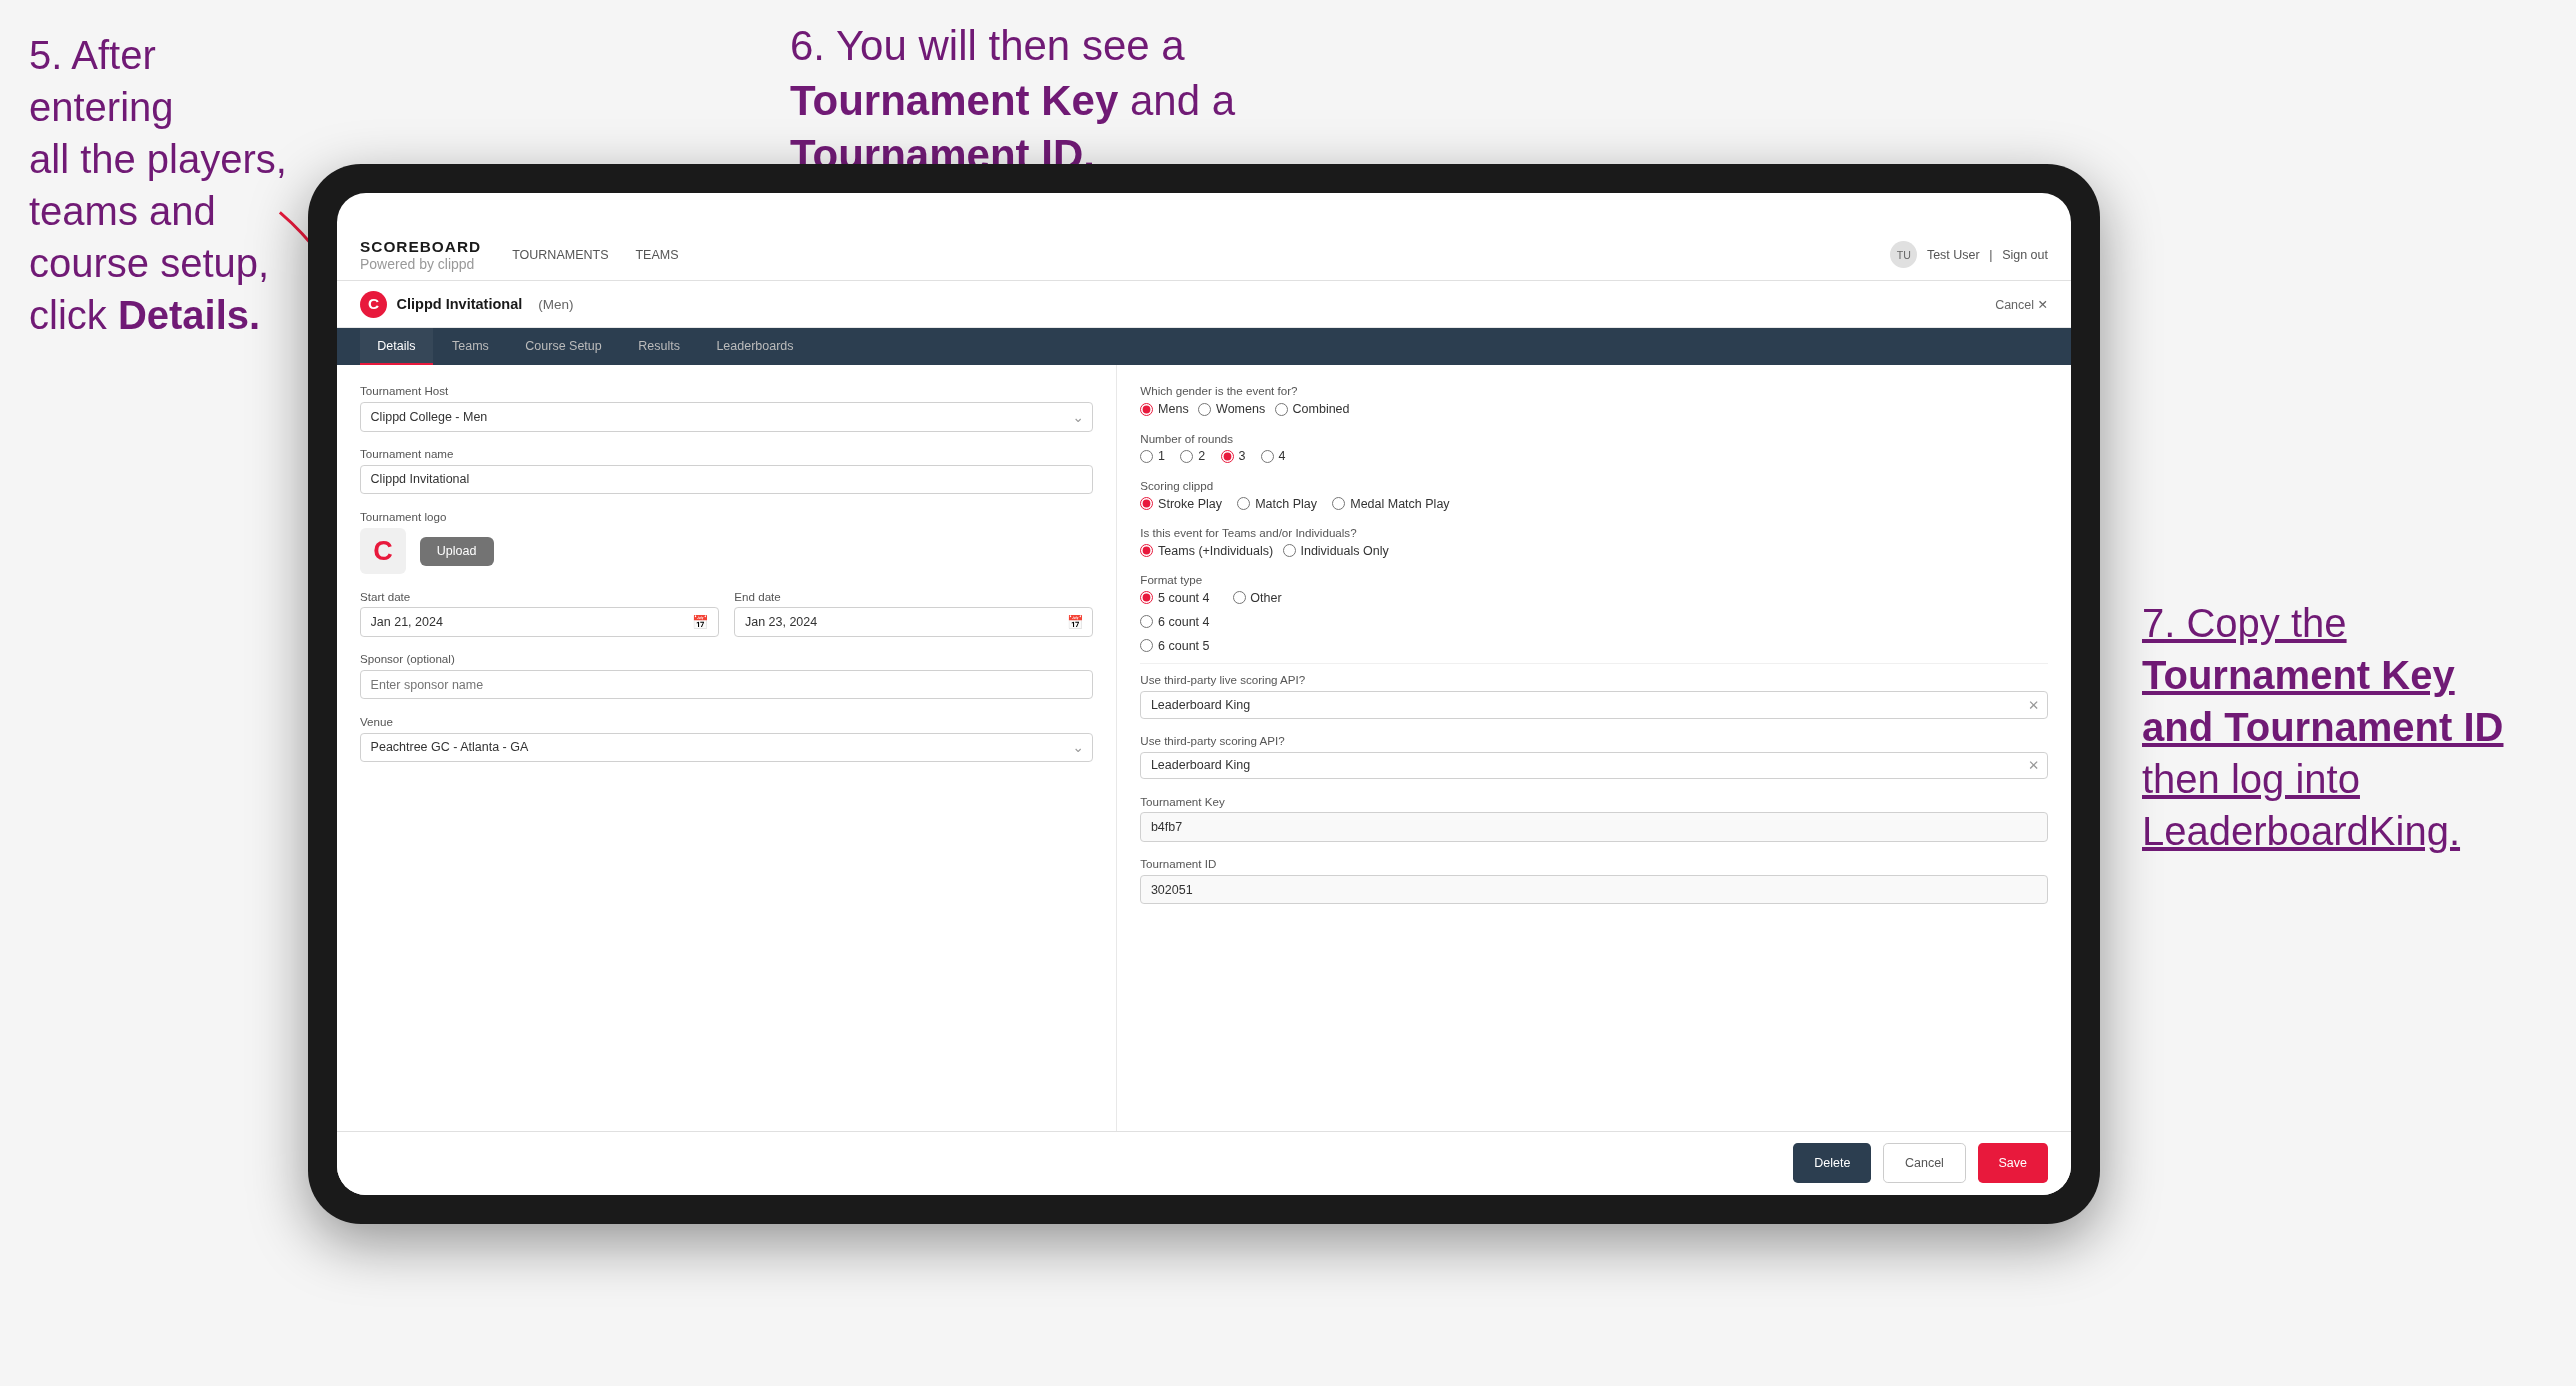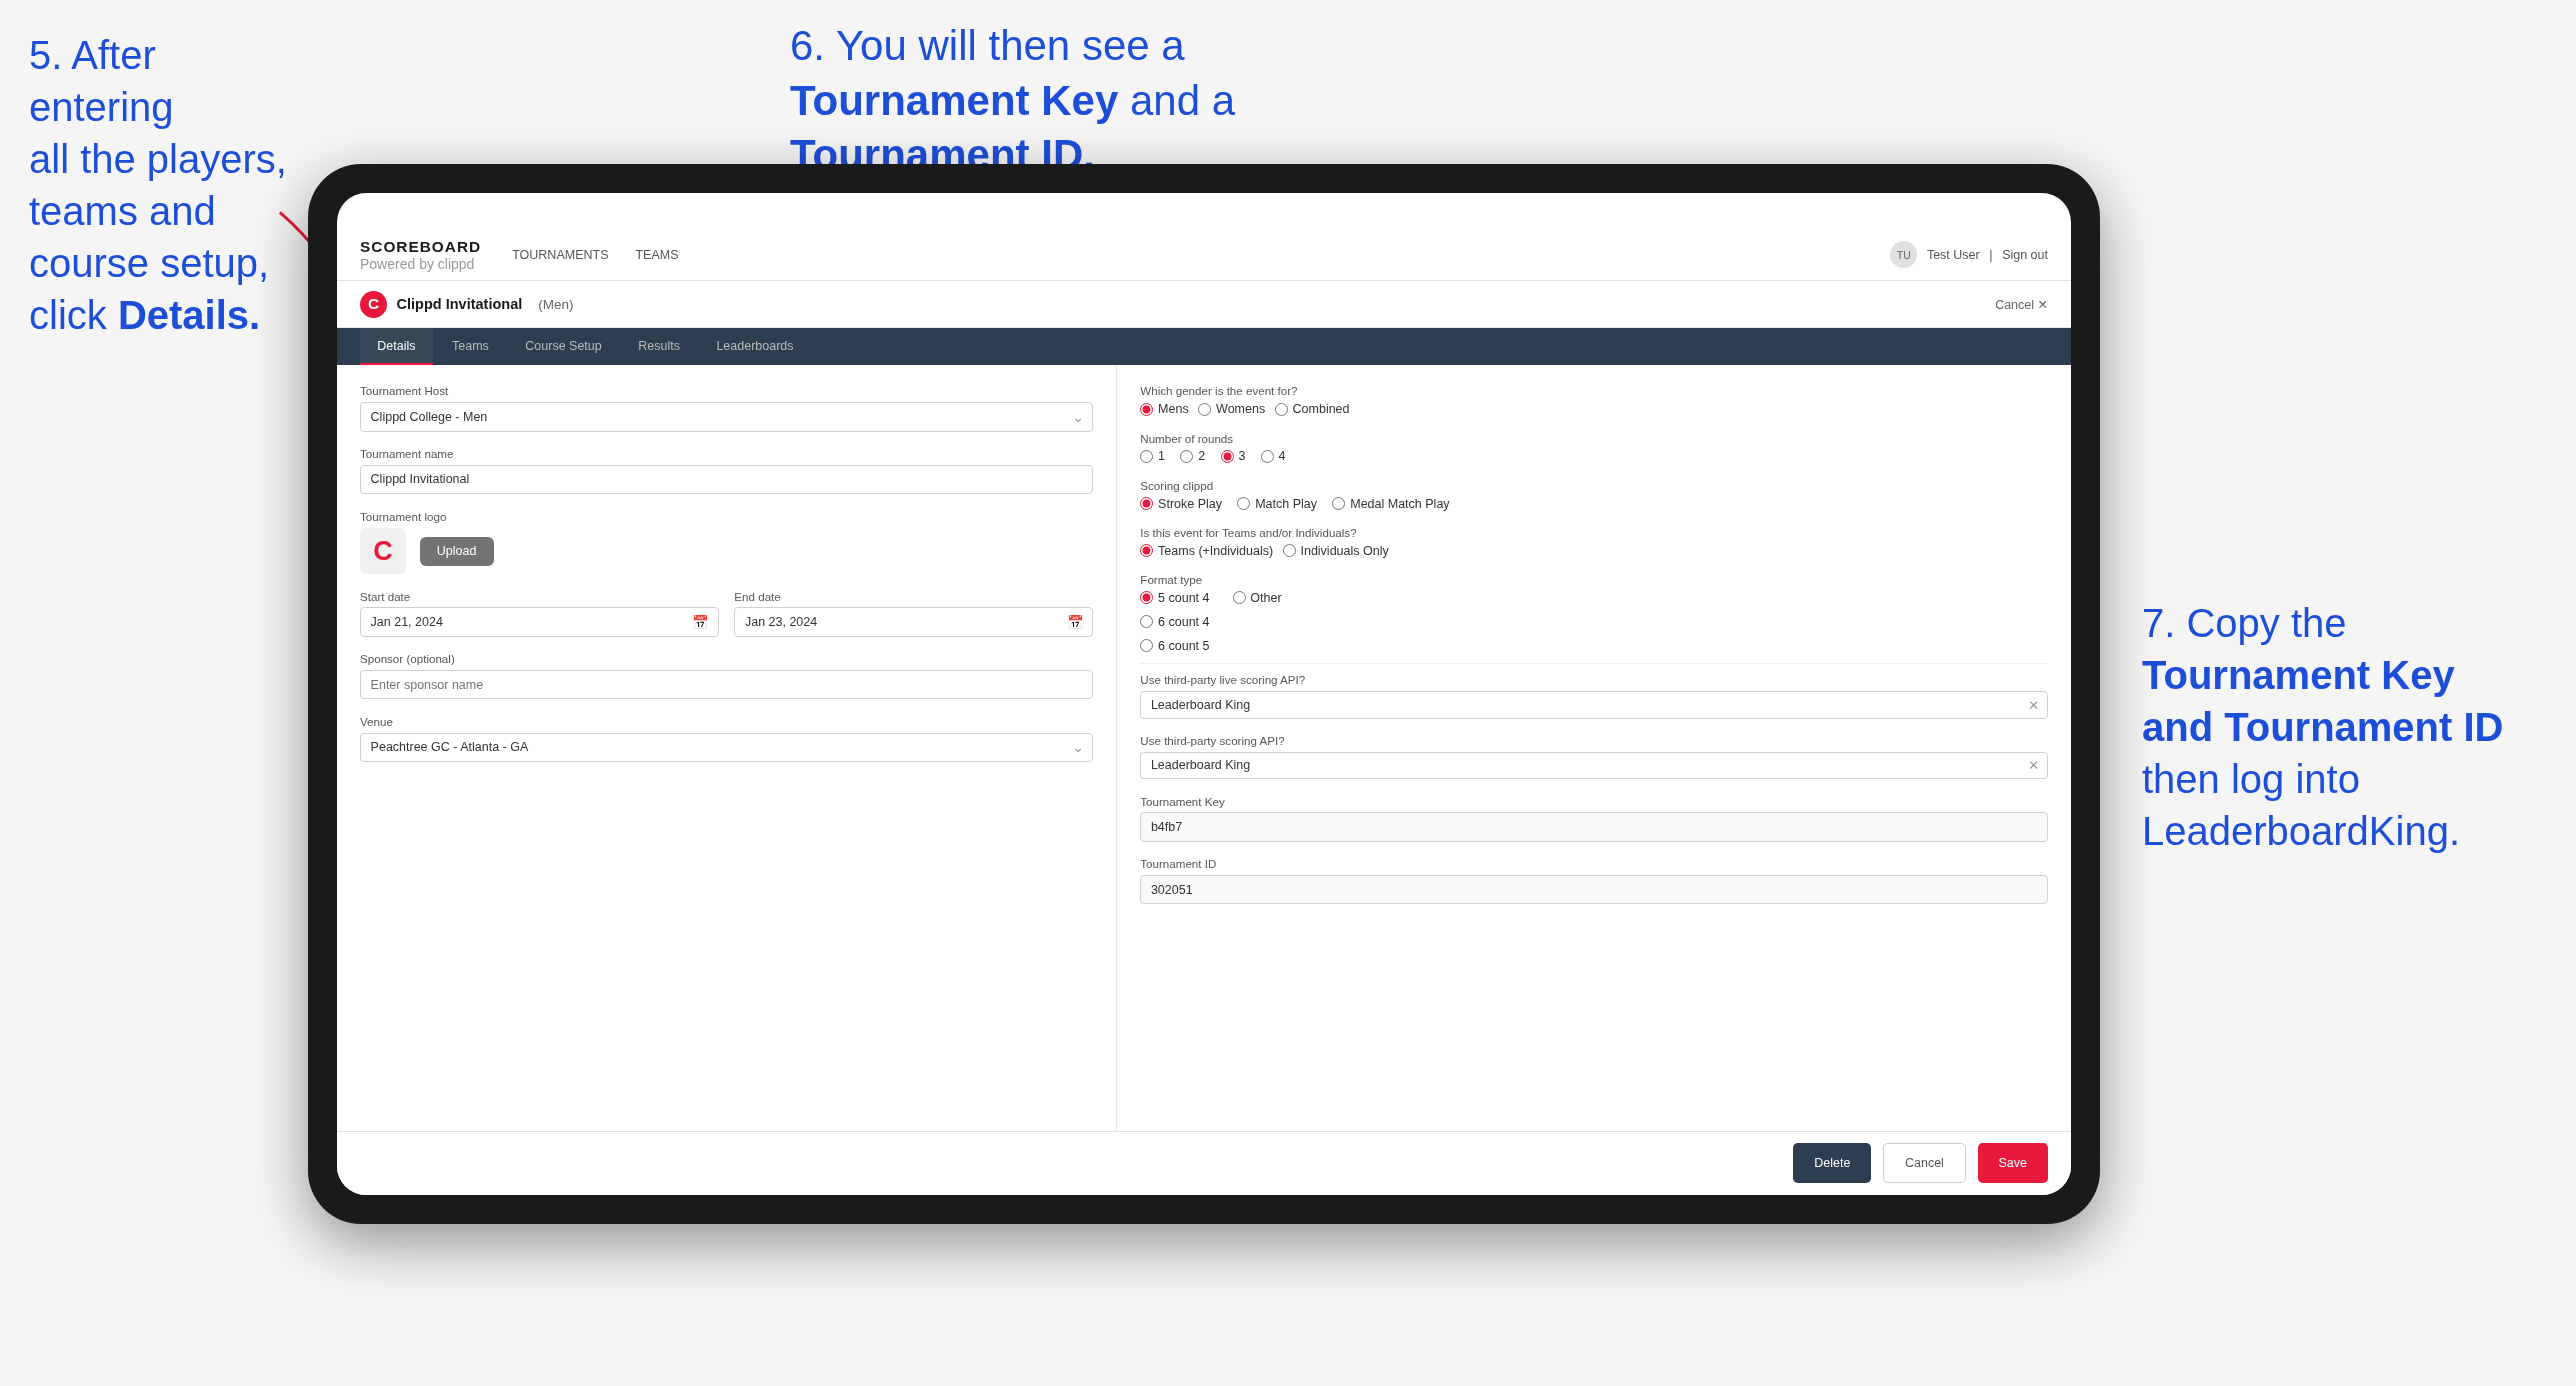--- a/index.html
+++ b/index.html
@@ -9,39 +9,40 @@
       width: 2576px;
       height: 1386px;
       position: relative;
       overflow: hidden;
     }
 
     
     .annotation {
       position: absolute;
       font-size: 40px;
-      color: #1d4ed8;
+      color: #701a75;
       line-height: 1.3;
     }
     .annotation-left {
       left: 29px;
       top: 29px;
       width: 270px;
     }
     .annotation-top {
       left: 790px;
       top: 19px;
       width: 530px;
       font-size: 42px;
     }
     .annotation-right {
       right: 29px;
       top: 597px;
       width: 405px;
       font-size: 40px;
+      text-decoration: underline;
     }
     .annotation b { font-weight: 700; }
 
     
     .arrow-svg {
       position: absolute;
       pointer-events: none;
     }
 
     

